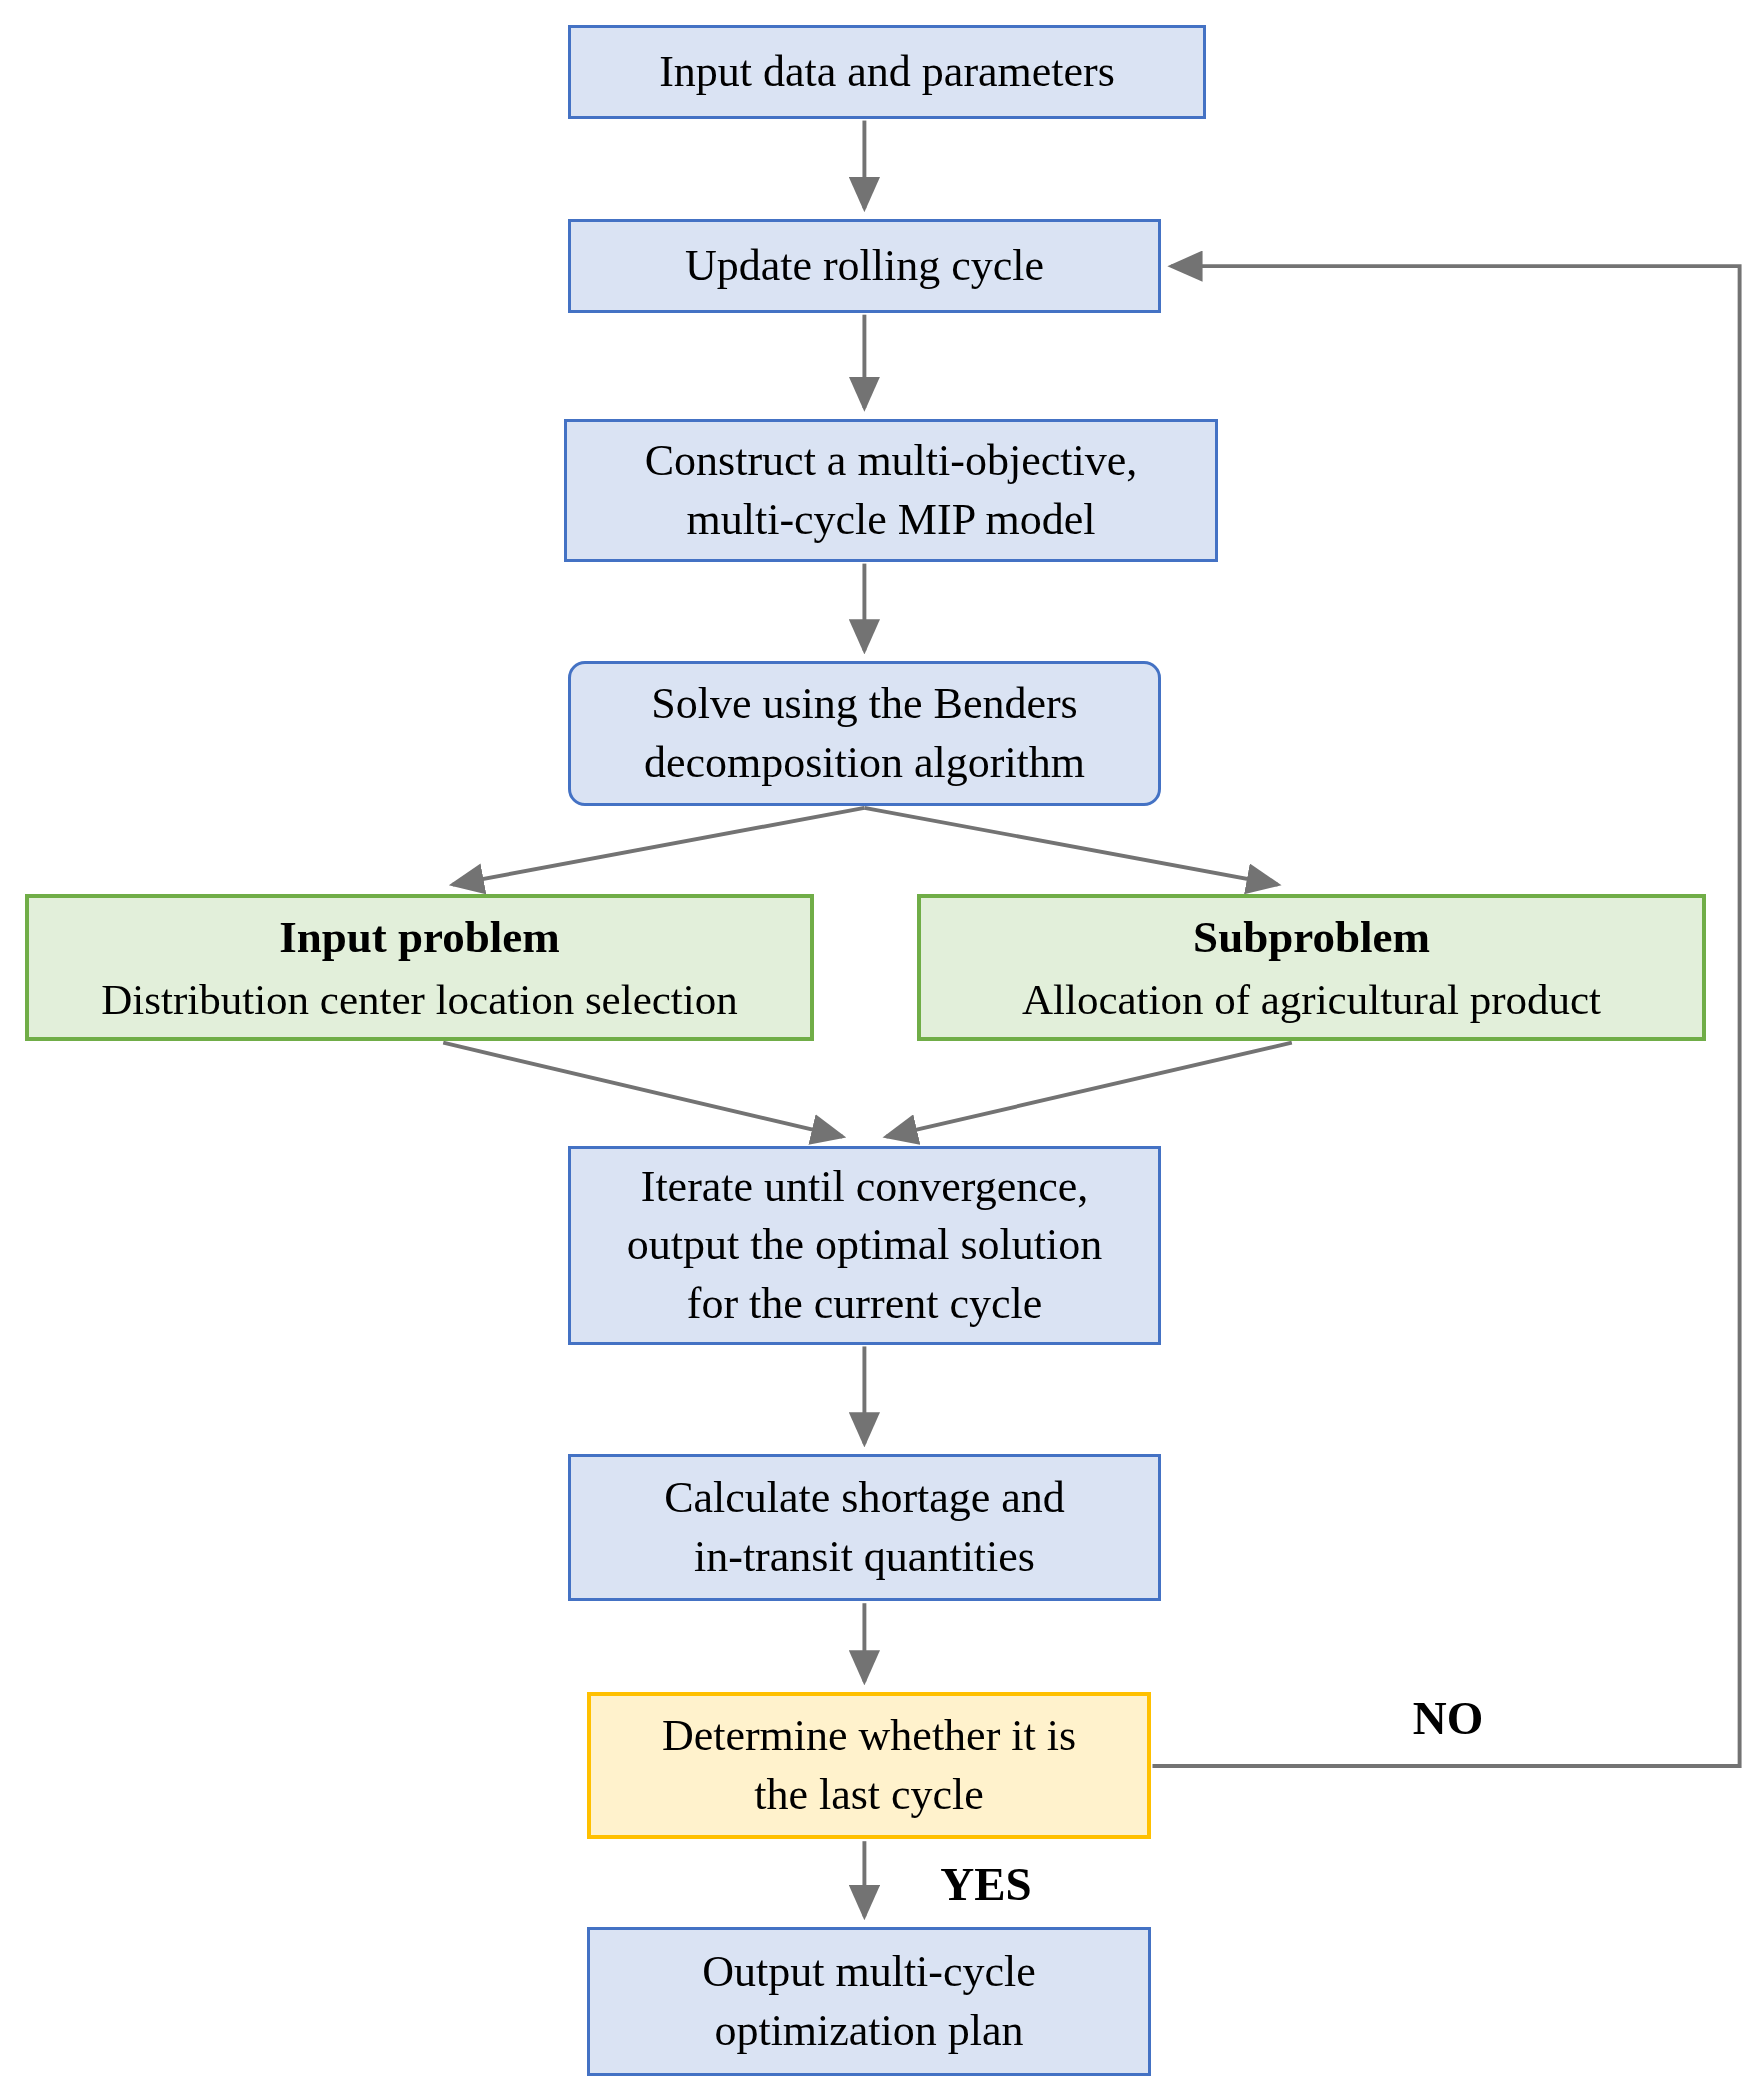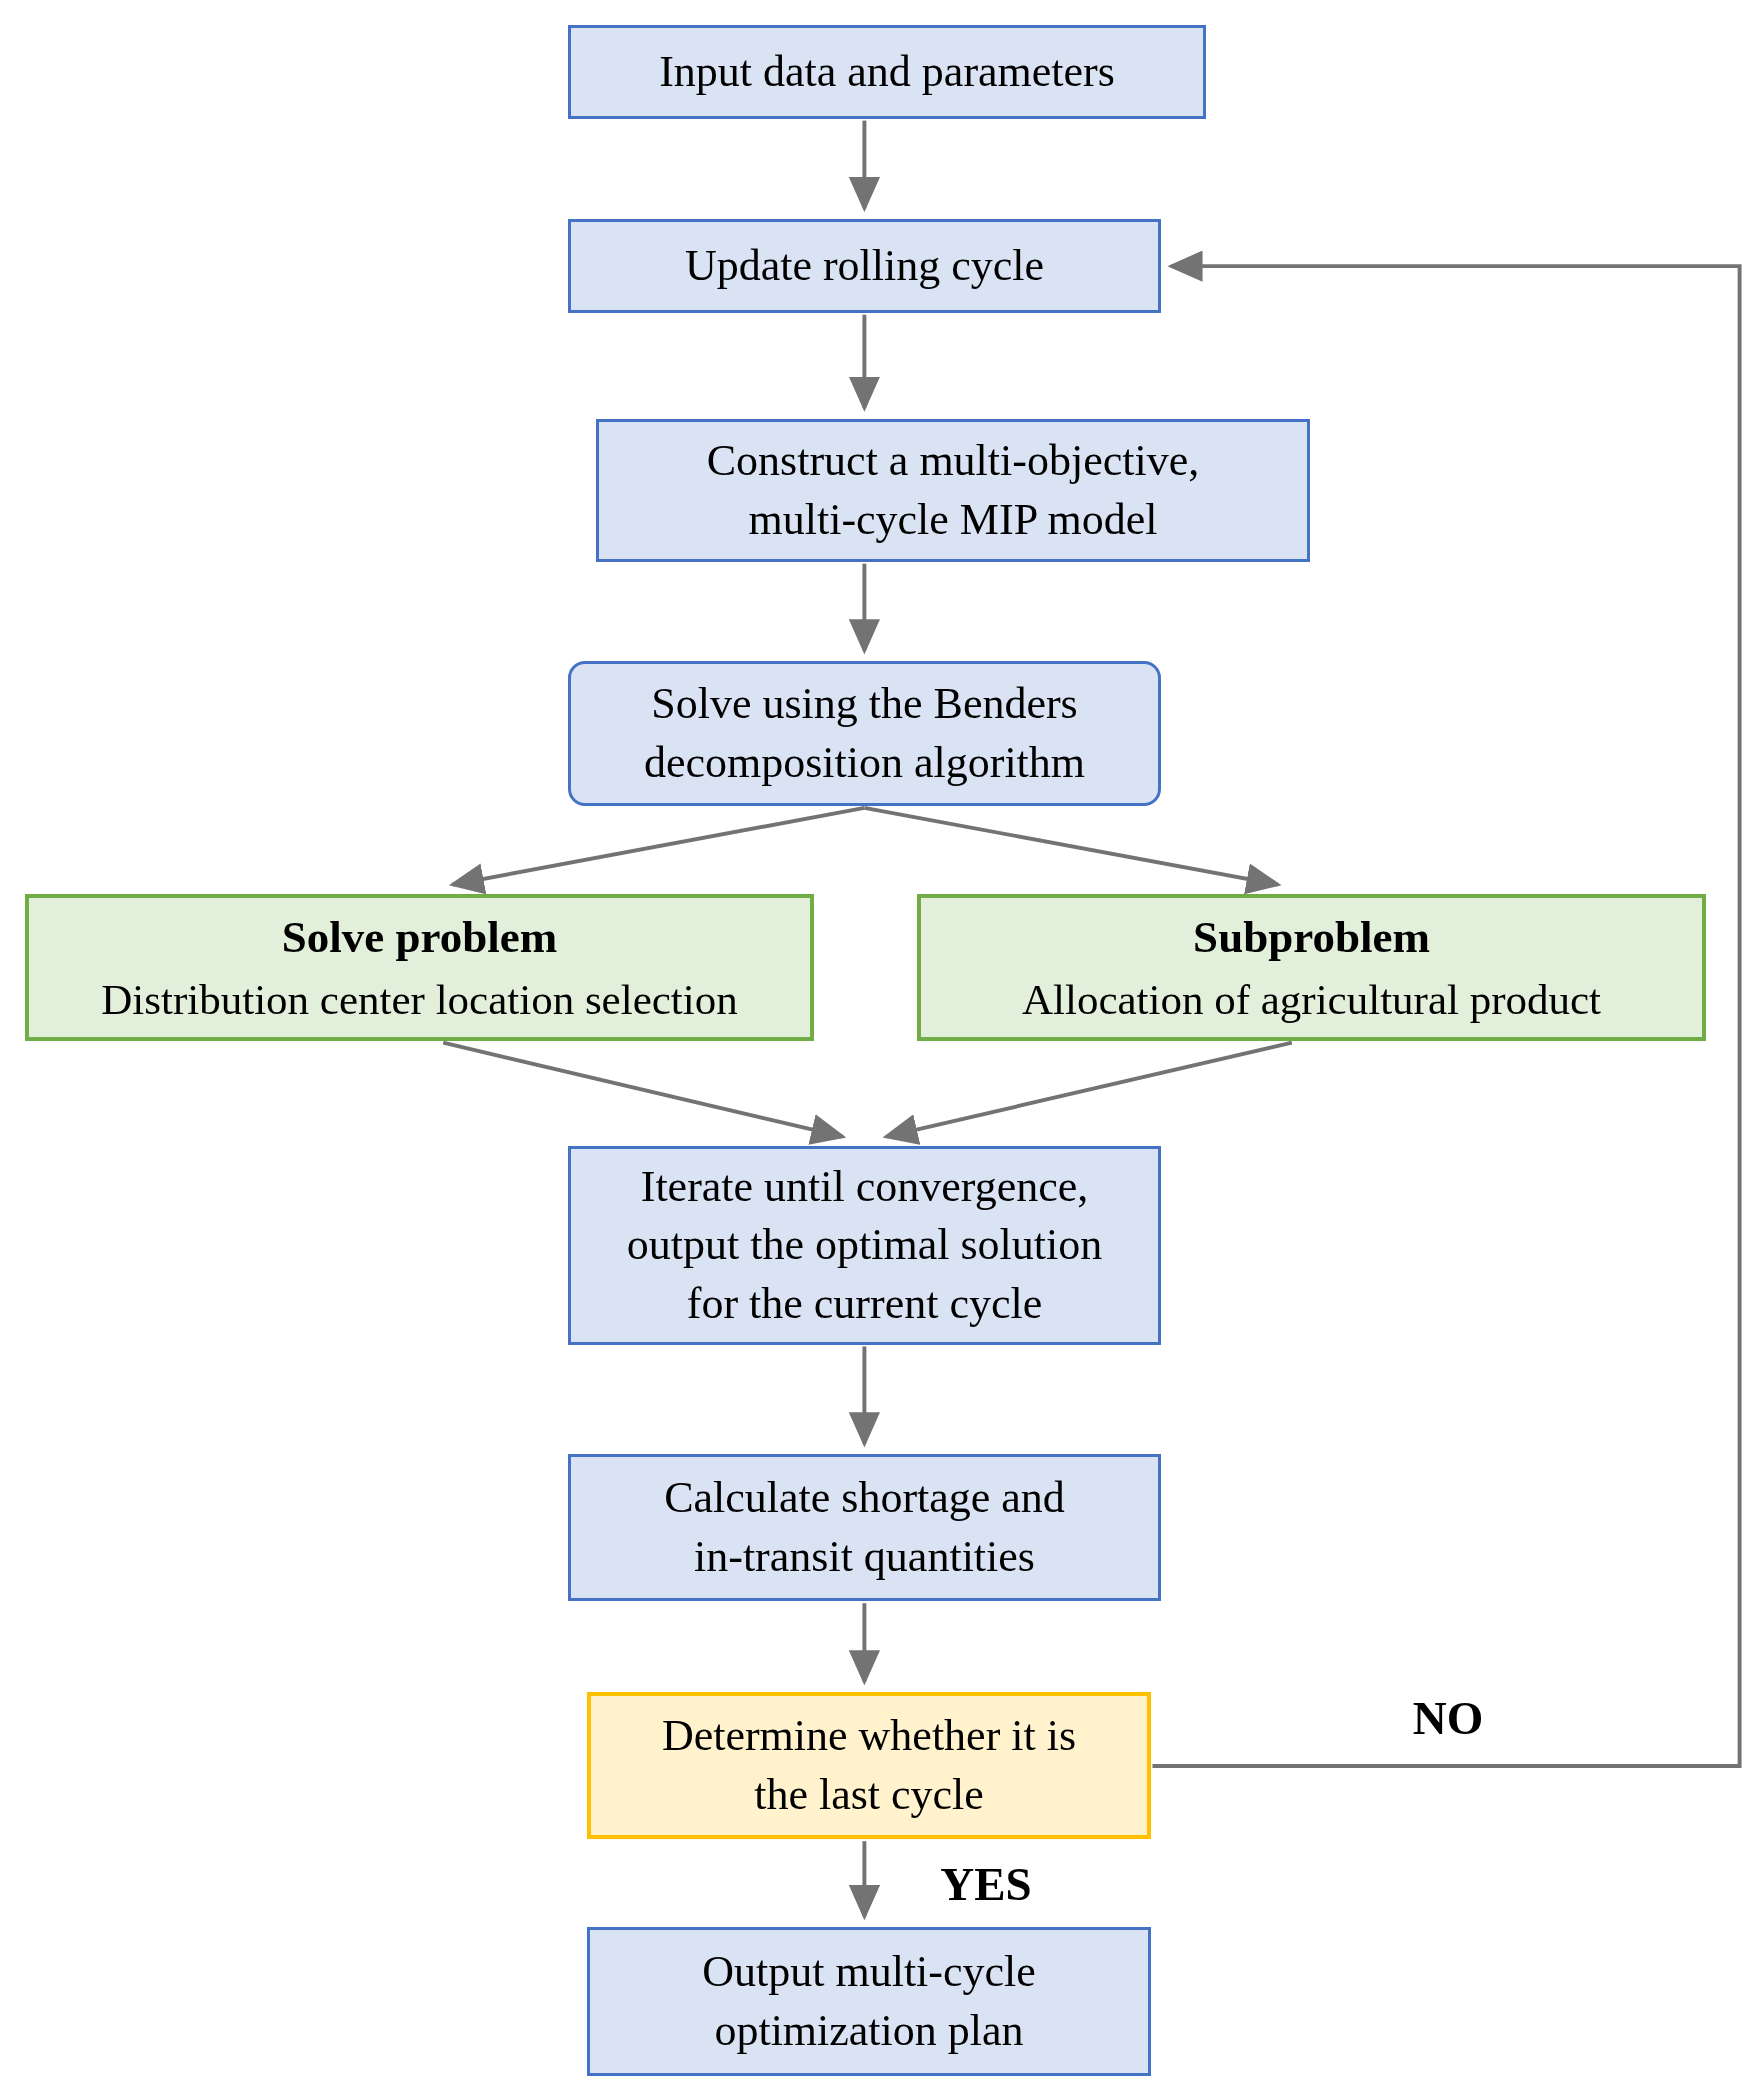--- a/index.html
+++ b/index.html
@@ -65,21 +65,21 @@
   .edge-label{
     position:absolute;
     z-index:2;
     font-weight:bold;
     font-size:47px;
     text-align:center;
   }
   
   #node-input    {left:568px; top:25px;   width:638px; height:94px;}
   #node-update   {left:568px; top:219px;  width:593px; height:94px;}
-  #node-construct{left:596px; top:419px;  width:714px; height:143px;}
+  #node-construct{left:564px; top:419px;  width:654px; height:143px;}
   #node-solve    {left:568px; top:661px;  width:593px; height:145px;border-radius:17px;}
   #node-main     {left:25px;  top:894px; width:789px;height:147px;}
   #node-sub      {left:917px;top:894px; width:789px;height:147px;}
   #node-iterate  {left:568px; top:1146px; width:593px; height:199px;}
   #node-calc     {left:568px; top:1454px; width:593px; height:147px;}
   #node-decision {left:587px; top:1692px; width:564px; height:147px;}
   #node-output   {left:587px; top:1927px; width:564px; height:149px;}
   #label-yes{left:900px; top:1857px; width:172px; text-align:center;}
   #label-no {left:1362px; top:1681px; width:172px;margin-top:10px;}
 </style>
@@ -111,21 +111,21 @@
 
   <div id="node-update" class="node process">Update rolling cycle</div>
 
   <div id="node-construct" class="node process">Construct a multi-objective,
 multi-cycle MIP model</div>
 
   <div id="node-solve" class="node process">Solve using the Benders
 decomposition algorithm</div>
 
   <div id="node-main" class="node benders">
-    <span class="node-title">Solve problem</span>
+    <span class="node-title">Input problem</span>
     <span class="node-subtitle">Distribution center location selection</span>
   </div>
 
   <div id="node-sub" class="node benders">
     <span class="node-title">Subproblem</span>
     <span class="node-subtitle">Allocation of agricultural product</span>
   </div>
 
   <div id="node-iterate" class="node process">Iterate until convergence,
 output the optimal solution

